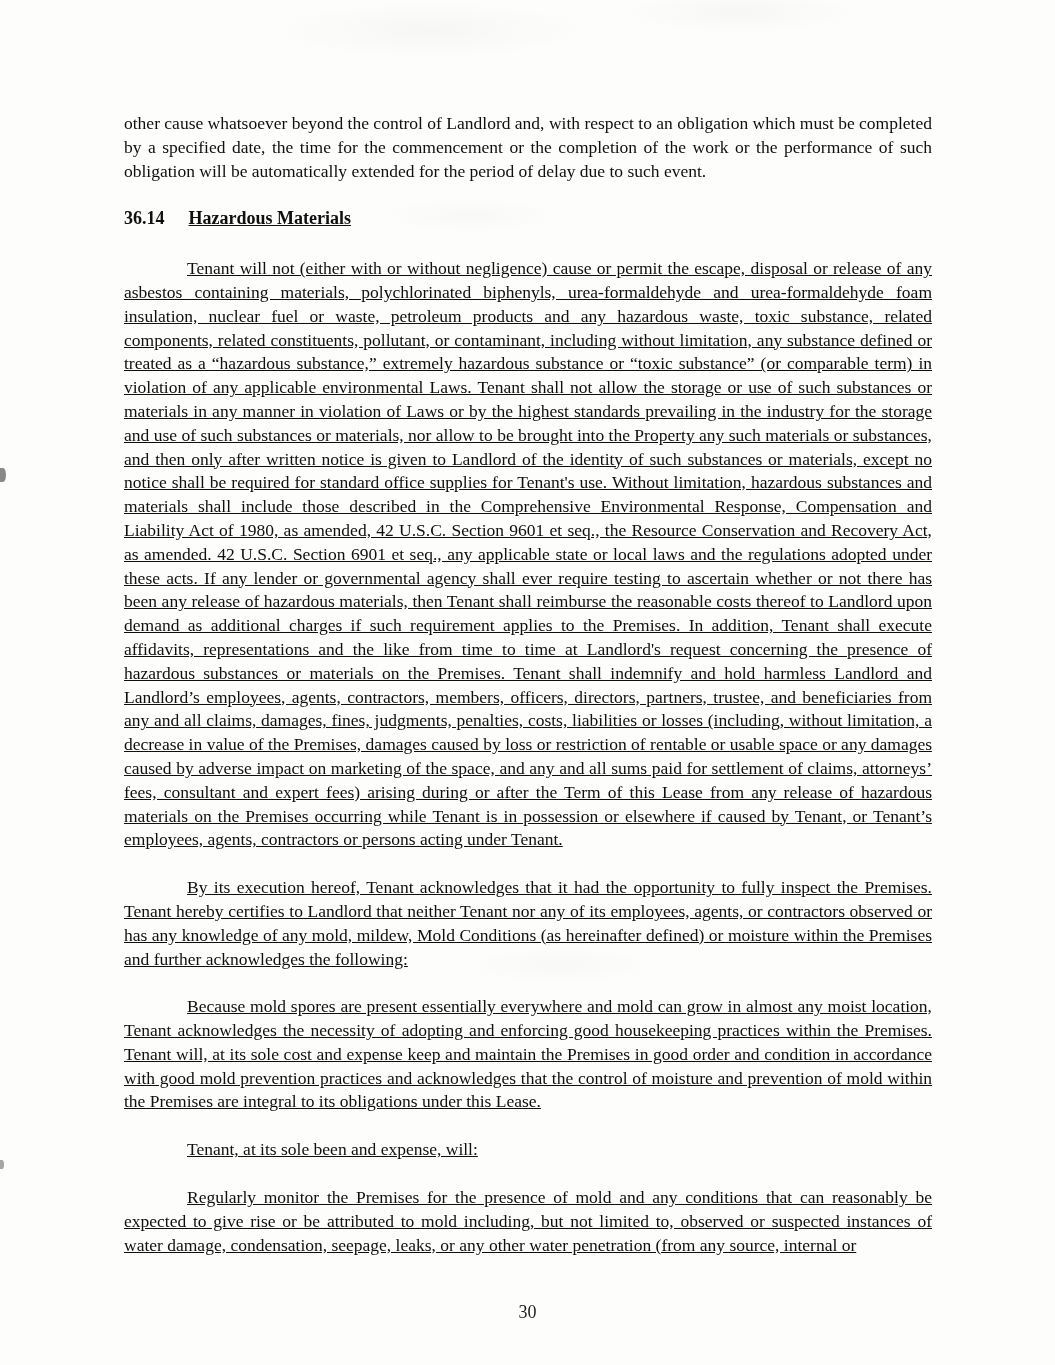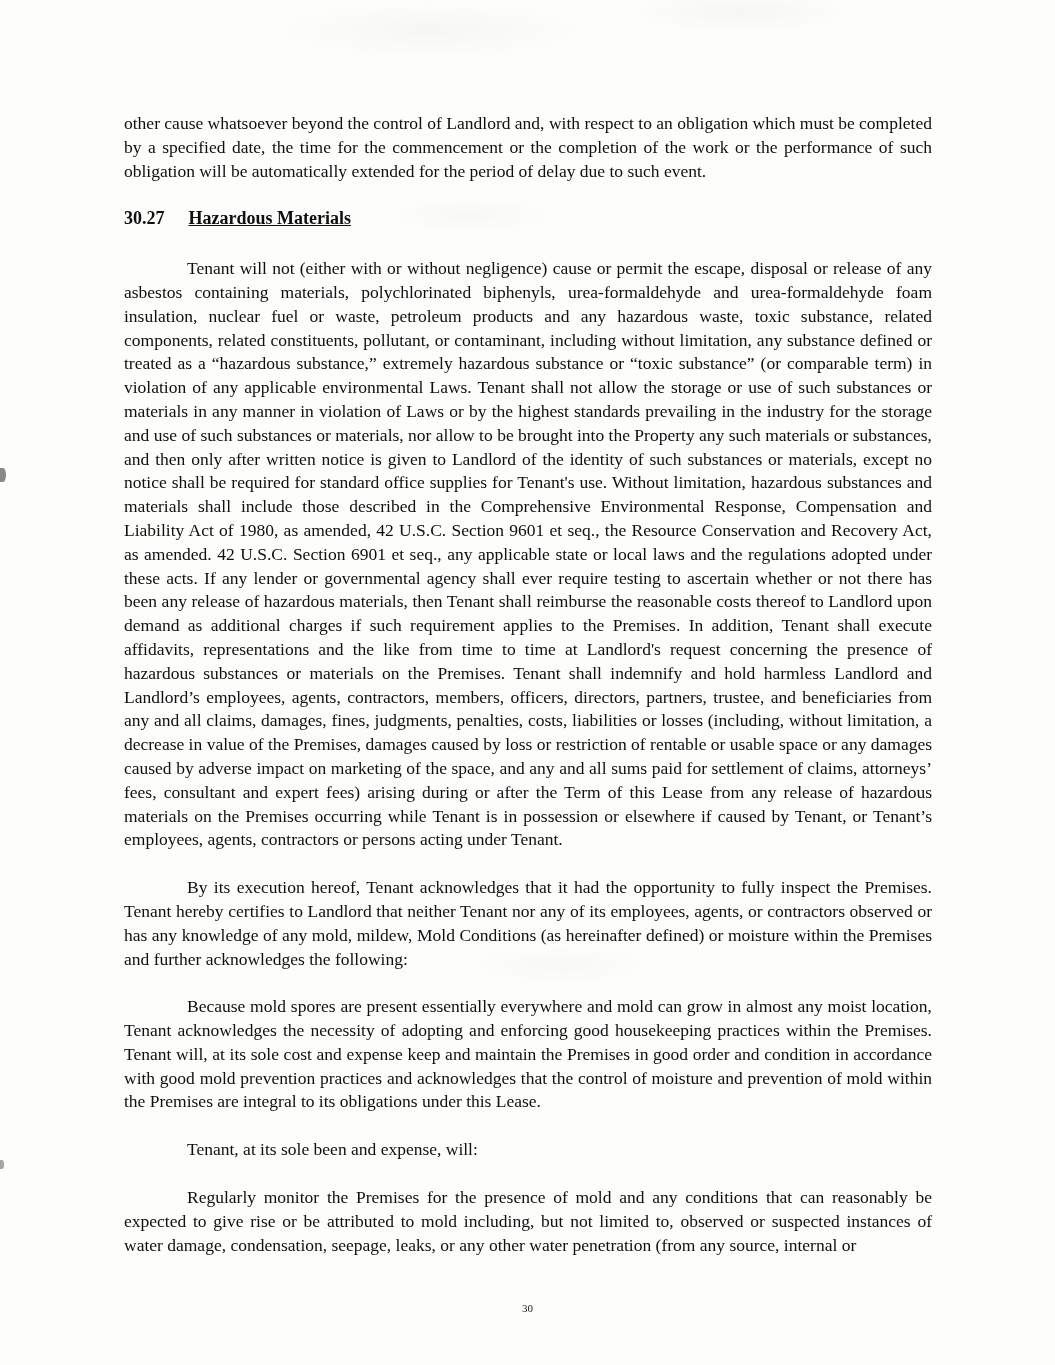--- a/index.html
+++ b/index.html
@@ -36,39 +36,40 @@
     font-size: 17.5px;
     line-height: 23.8px;
     text-align: justify;
     filter: blur(0.25px) contrast(1.05);
   }
   .content p {
     margin: 0 0 24px 0;
   }
   .content p.indent {
     text-indent: 63px;
+    text-decoration: underline;
   }
   .heading {
     margin: 4px 0 26px 0;
     font-weight: bold;
     font-size: 18px;
     text-align: left;
   }
   .sec-title {
     text-decoration: underline;
     margin-left: 24px;
     margin-top: 16px;
   }
   .pagenum {
     position: absolute;
     top: 1302px;
     left: 0;
     width: 100%;
     text-align: center;
-    font-size: 11px;
+    font-size: 18px;
     color: #1c1c1c;
     filter: blur(0.2px);
   }
   .speck-1 {
     position: absolute;
     left: 0; top: 468px;
     width: 6px; height: 14px;
     background: rgba(40,40,40,0.55);
     border-radius: 0 60% 60% 0;
   }
@@ -85,21 +86,21 @@
 
 <div class="page">
   <div class="speck-1"></div>
   <div class="speck-2"></div>
 
   <div class="content">
 
     <p>other cause whatsoever beyond the control of Landlord and, with respect to an obligation which must be completed by a specified date, the time for the commencement or the completion of the work or the performance of such obligation will be automatically extended for the period of delay due to such event.</p>
 
     <div class="heading">
-      <span>30.27</span><span class="sec-title">Hazardous Materials</span>
+      <span>36.14</span><span class="sec-title">Hazardous Materials</span>
     </div>
 
     <p class="indent">Tenant will not (either with or without negligence) cause or permit the escape, disposal or release of any asbestos containing materials, polychlorinated biphenyls, urea-formaldehyde and urea-formaldehyde foam insulation, nuclear fuel or waste, petroleum products and any hazardous waste, toxic substance, related components, related constituents, pollutant, or contaminant, including without limitation, any substance defined or treated as a “hazardous substance,” extremely hazardous substance or “toxic substance” (or comparable term) in violation of any applicable environmental Laws. Tenant shall not allow the storage or use of such substances or materials in any manner in violation of Laws or by the highest standards prevailing in the industry for the storage and use of such substances or materials, nor allow to be brought into the Property any such materials or substances, and then only after written notice is given to Landlord of the identity of such substances or materials, except no notice shall be required for standard office supplies for Tenant's use. Without limitation, hazardous substances and materials shall include those described in the Comprehensive Environmental Response, Compensation and Liability Act of 1980, as amended, 42 U.S.C. Section 9601 et seq., the Resource Conservation and Recovery Act, as amended. 42 U.S.C. Section 6901 et seq., any applicable state or local laws and the regulations adopted under these acts. If any lender or governmental agency shall ever require testing to ascertain whether or not there has been any release of hazardous materials, then Tenant shall reimburse the reasonable costs thereof to Landlord upon demand as additional charges if such requirement applies to the Premises. In addition, Tenant shall execute affidavits, representations and the like from time to time at Landlord's request concerning the presence of hazardous substances or materials on the Premises. Tenant shall indemnify and hold harmless Landlord and Landlord’s employees, agents, contractors, members, officers, directors, partners, trustee, and beneficiaries from any and all claims, damages, fines, judgments, penalties, costs, liabilities or losses (including, without limitation, a decrease in value of the Premises, damages caused by loss or restriction of rentable or usable space or any damages caused by adverse impact on marketing of the space, and any and all sums paid for settlement of claims, attorneys’ fees, consultant and expert fees) arising during or after the Term of this Lease from any release of hazardous materials on the Premises occurring while Tenant is in possession or elsewhere if caused by Tenant, or Tenant’s employees, agents, contractors or persons acting under Tenant.</p>
 
     <p class="indent">By its execution hereof, Tenant acknowledges that it had the opportunity to fully inspect the Premises.  Tenant hereby certifies to Landlord that neither Tenant nor any of its employees, agents, or contractors observed or has any knowledge of any mold, mildew, Mold Conditions (as hereinafter defined) or moisture within the Premises and further acknowledges the following:</p>
 
     <p class="indent">Because mold spores are present essentially everywhere and mold can grow in almost any moist location, Tenant acknowledges the necessity of adopting and enforcing good housekeeping practices within the Premises. Tenant will, at its sole cost and expense keep and maintain the Premises in good order and condition in accordance with good mold prevention practices and acknowledges that the control of moisture and prevention of mold within the Premises are integral to its obligations under this Lease.</p>
 
     <p class="indent">Tenant, at its sole been and expense, will:</p>
 

